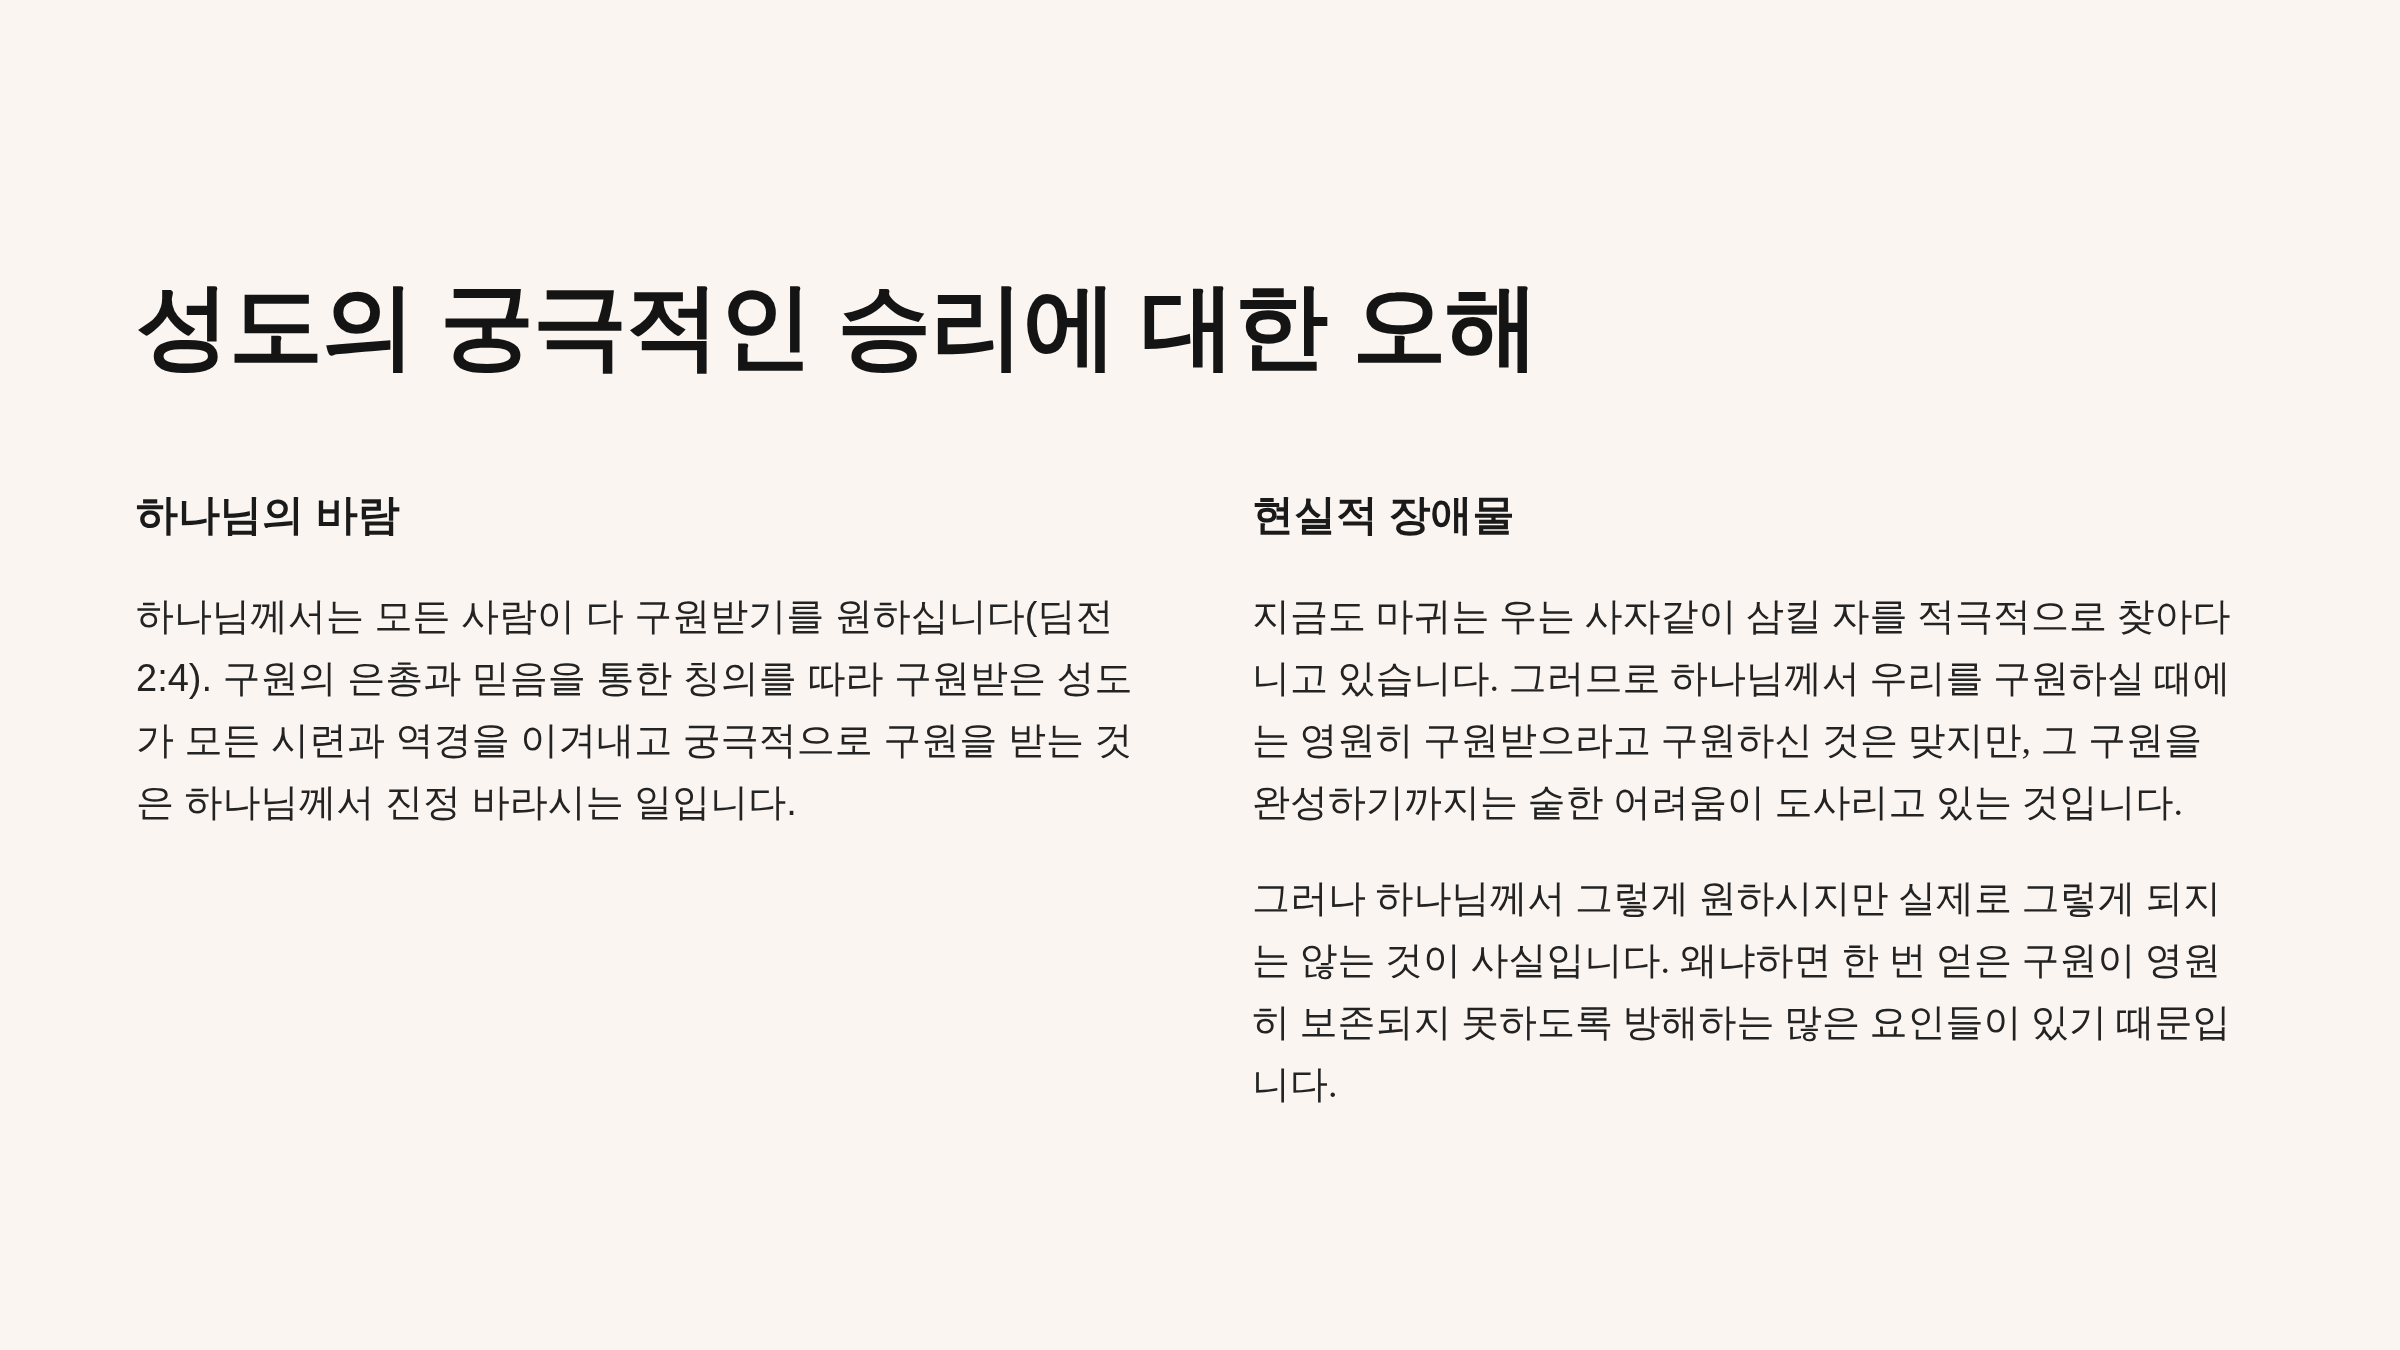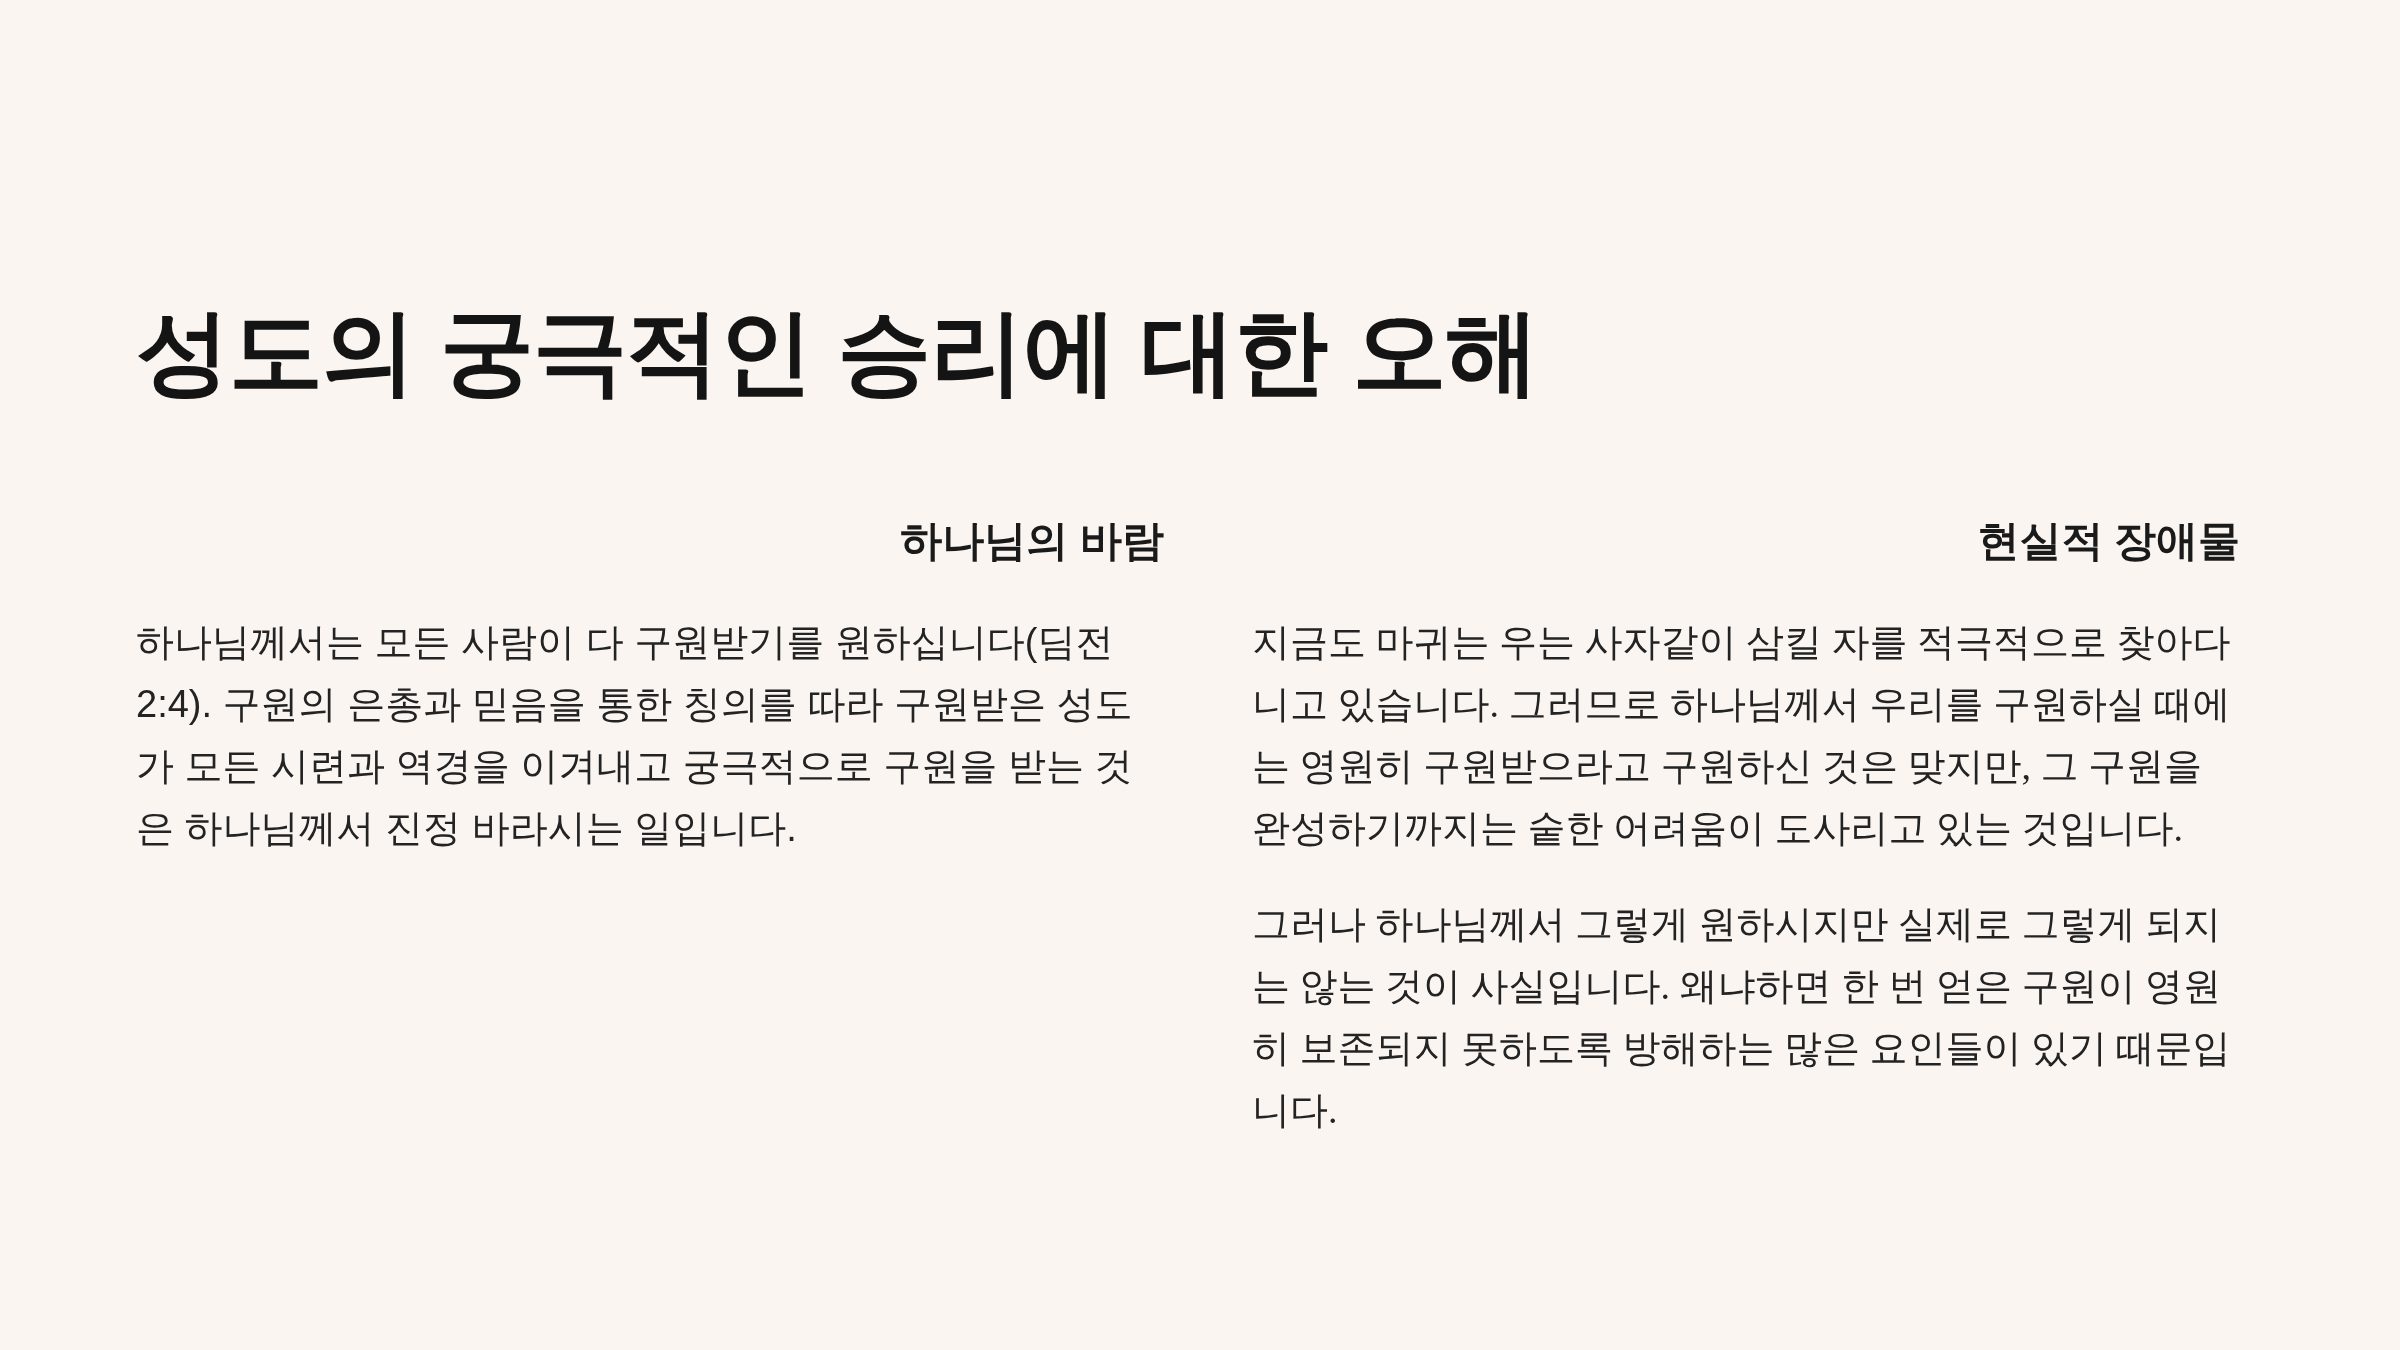--- a/index.html
+++ b/index.html
@@ -28,38 +28,37 @@
     align-items: flex-start;
   }
   .column { min-width: 0; }
   .column.left  { width: 1028px; }
   .column.right { width: 988px; font-family: Liberation Serif, serif; }
   .col-heading {
     margin: 0 0 42px 0;
     font-size: 42px;
     font-weight: 600;
     line-height: 1.3;
-    text-align: right;
   }
   .col-paragraph {
     margin: 0 0 34px 0;
     font-size: 38px;
     font-weight: 400;
     line-height: 62px;
     word-break: normal;
     overflow-wrap: break-word;
   }
   .col-paragraph:last-child { margin-bottom: 0; }
 </style>
 </head>
 <body style="background: rgb(250, 245, 241);">
 
 <div class="page">
 
-  <h1 class="page-title" style="color: rgb(20, 20, 20); margin-top: 26px;">성도의 궁극적인 승리에 대한 오해</h1>
+  <h1 class="page-title" style="color: rgb(20, 20, 20);">성도의 궁극적인 승리에 대한 오해</h1>
 
   <div class="columns">
 
     <section class="column left">
       <h2 class="col-heading" style="color: rgb(26, 26, 26);">하나님의 바람</h2>
       <p class="col-paragraph" style="color: rgb(35, 35, 35);">하나님께서는 모든 사람이 다 구원받기를 원하십니다(딤전2:4). 구원의 은총과 믿음을 통한 칭의를 따라 구원받은 성도가 모든 시련과 역경을 이겨내고 궁극적으로 구원을 받는 것은 하나님께서 진정 바라시는 일입니다.</p>
     </section>
 
     <section class="column right">
       <h2 class="col-heading" style="color: rgb(26, 26, 26);">현실적 장애물</h2>

